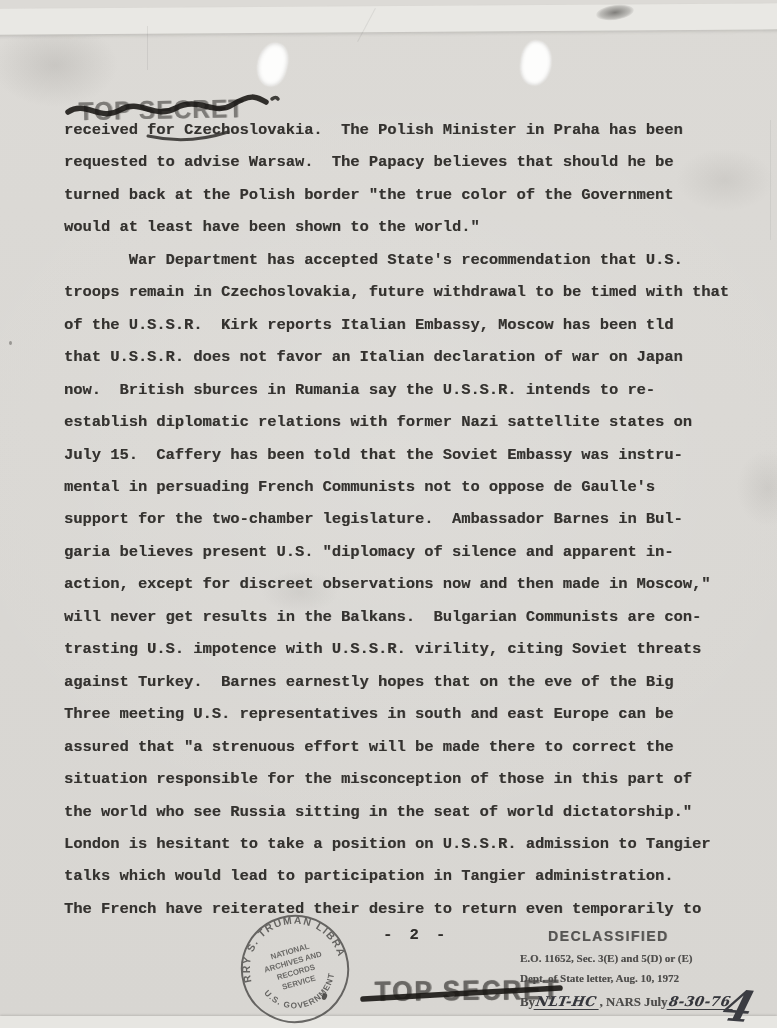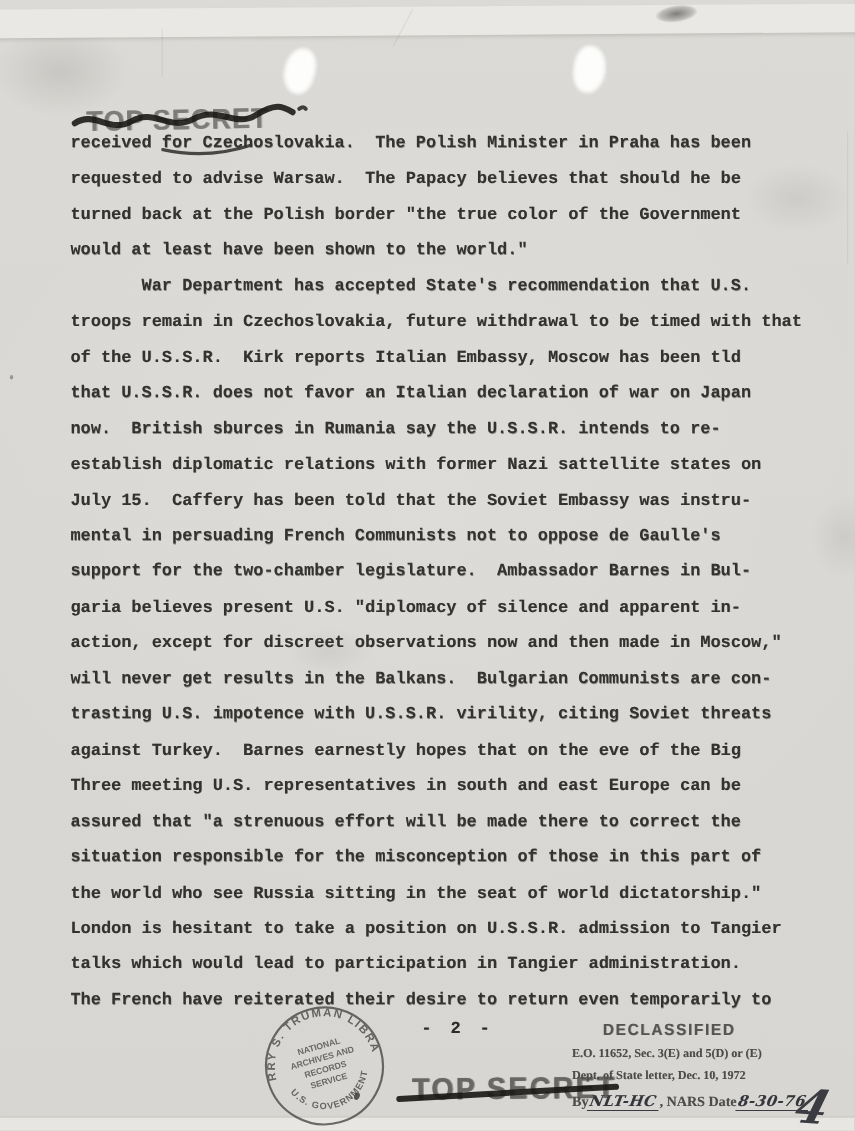--- a/index.html
+++ b/index.html
@@ -153,20 +153,20 @@
   </svg>
 
   <div class="stamp-text ts-bottom">TOP SECRET</div>
   <svg class="strike-svg" viewBox="0 0 215 35" xmlns="http://www.w3.org/2000/svg">
     <path d="M8,21 L205,10" fill="none" stroke="#191714" stroke-width="5.5" stroke-linecap="round" opacity=".9"></path>
   </svg>
 
   <div class="declass">
     <div class="title">DECLASSIFIED</div>
     <div class="sline">E.O. 11652, Sec. 3(E) and 5(D) or (E)</div>
-    <div class="sline">Dept. of State letter, Dec. 10, 1972</div>
+    <div class="sline">Dept. of State letter, Aug. 10, 1972</div>
     <div class="sline byline">
-      <span>By</span><span class="hand">NLT-HC</span><span>, NARS Date</span><span class="hand">8-30-76</span>
+      <span>By</span><span class="hand">NLT-HC</span><span>, NARS July</span><span class="hand">8-30-76</span>
     </div>
   </div>
 
   <div class="hand-4">4</div>
 </div>
 
 </body></html>

